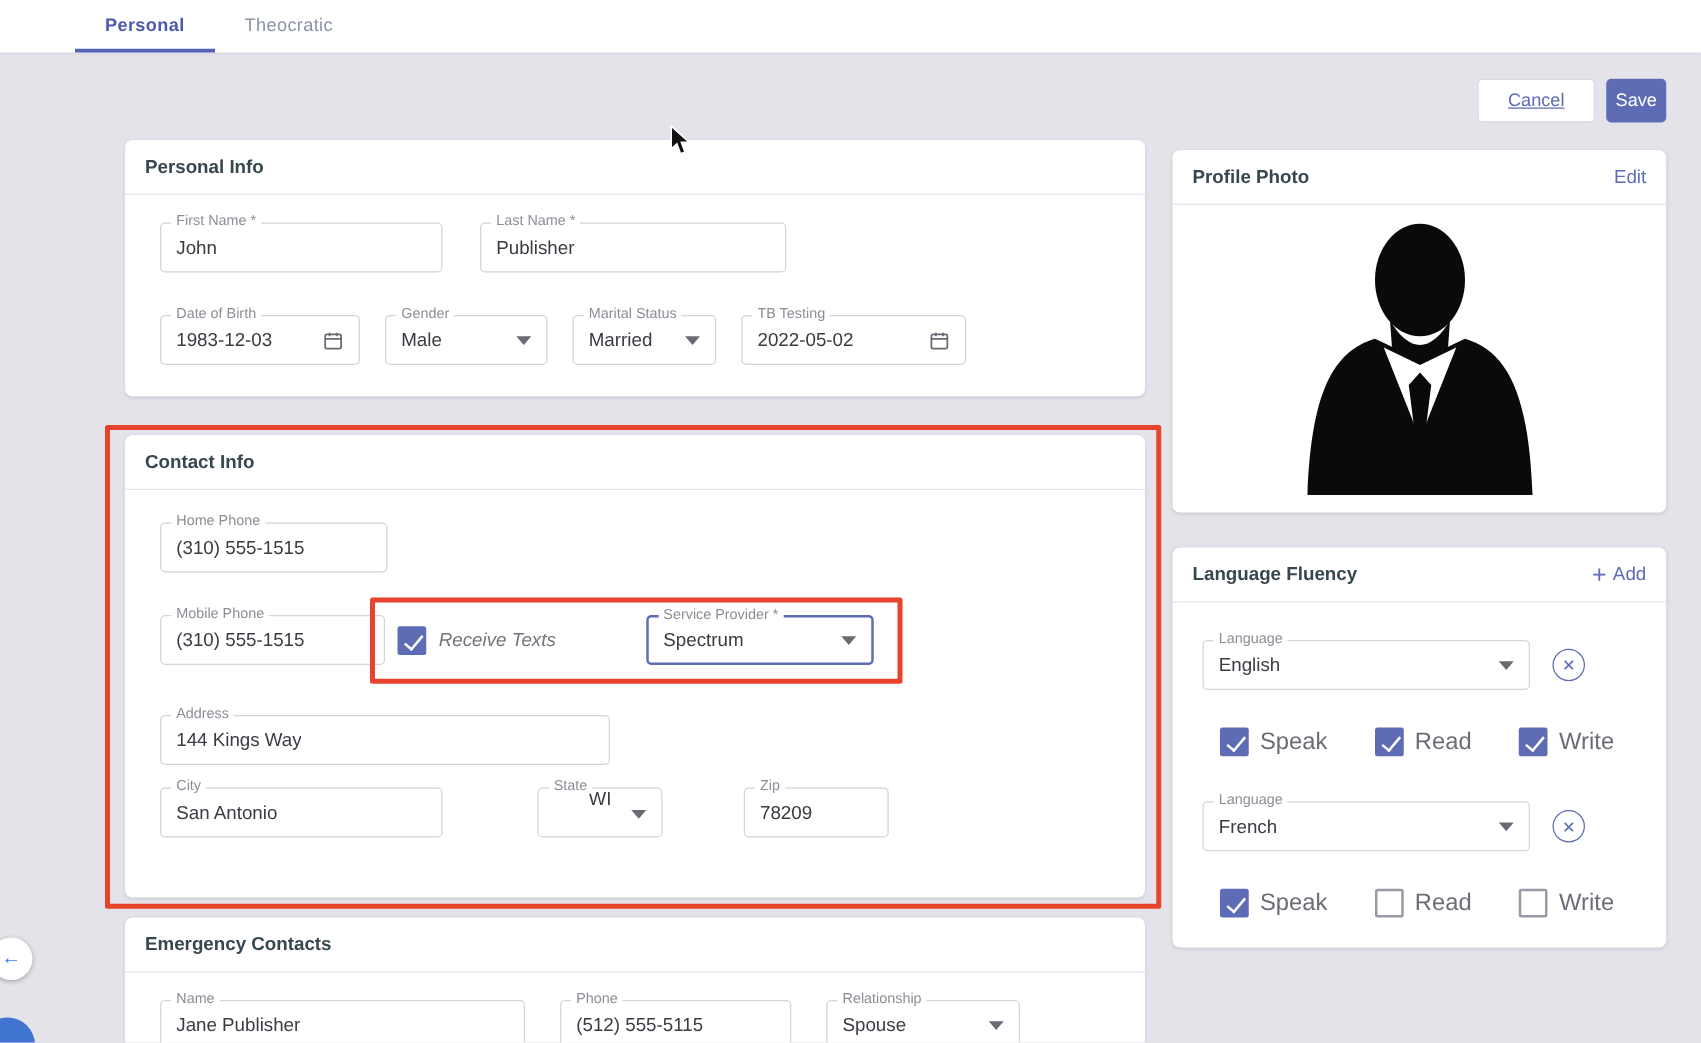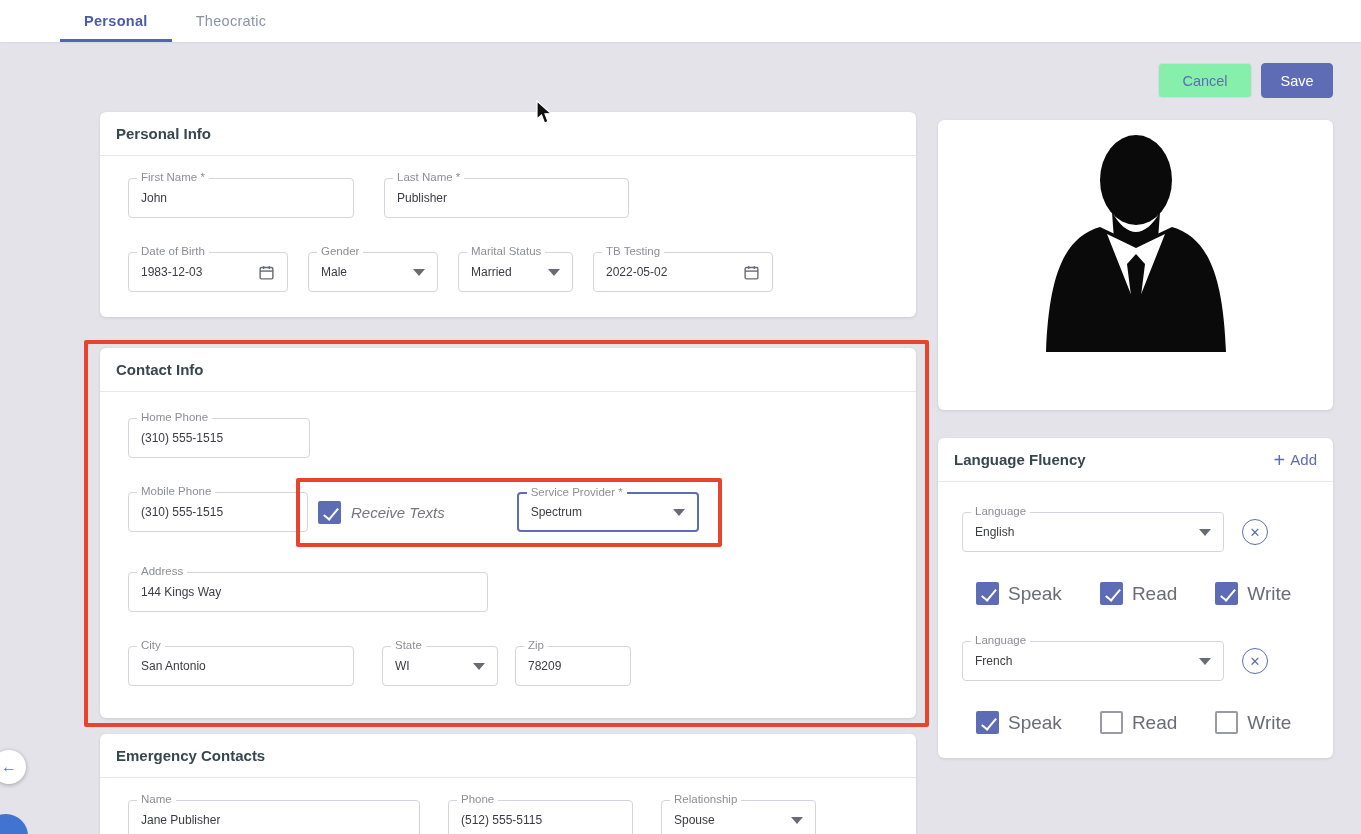--- a/index.html
+++ b/index.html
@@ -15,36 +15,36 @@
   .topbar { position:absolute; top:0; left:0; width:100%; height:42px; background:#fff;
     display:flex; align-items:stretch; padding-left:60px; box-shadow:0 1px 2px rgba(0,0,0,.05); z-index:3; }
   .tab { position:relative; display:flex; align-items:center; padding:0 24px;
     font-size:14.5px; letter-spacing:.3px; color:#8a93a6; cursor:pointer; }
   .tab.active { color:#4b5aae; font-weight:bold; }
   .tab.active::after { content:""; position:absolute; left:0; right:0; bottom:0; height:3px; background:#5563b5; }
 
   
   .actionbar { position:absolute; top:63px; right:28px; display:flex; gap:9px; z-index:2; }
   .btn { height:35px; border-radius:4px; font-size:14.5px; font-family:inherit; cursor:pointer; }
-  .btn-cancel { width:94px; background:#86efac; border:1px solid #d9d9e0; color:#5e6cb5; }
-  .btn-save  { width:72px; background:#5e6cb5; border:1px solid #5e6cb5; color:#fff; }
+  .btn-cancel { width:94px; background:#ffffff; border:1px solid #d9d9e0; color:#5e6cb5;text-decoration:underline; }
+  .btn-save  { width:48px; background:#5e6cb5; border:1px solid #5e6cb5; color:#fff; }
 
   
   .card { position:absolute; background:#fff; border-radius:6px; box-shadow:0 1px 3px rgba(60,60,80,.14); }
   .card-header { height:44px; display:flex; align-items:center; justify-content:space-between;
     padding:0 16px; border-bottom:1px solid #e7e7f0; }
   .card-title { font-size:15px; font-weight:bold; color:#37474f; }
 
   
   .field { position:relative; height:40px; background:#fff; border:1px solid #d4d4dc; border-radius:4px;
     display:flex; align-items:center; padding:0 12px; flex:none; }
   .field.focused { border:2px solid #5e6cb5; }
   .flabel { position:absolute; top:-8px; left:8px; background:#fff; padding:0 4px;
     font-size:11.5px; color:#8d8d98; white-space:nowrap; }
-  .fvalue { font-size:12px; color:#3b3b44; white-space:nowrap; overflow:hidden; }
+  .fvalue { font-size:15px; color:#3b3b44; white-space:nowrap; overflow:hidden; }
   .ficon { margin-left:auto; display:flex; align-items:center; padding-left:6px; }
   .dd-arrow { margin-left:auto; width:0; height:0;
     border-left:6px solid transparent; border-right:6px solid transparent; border-top:7px solid #6a6a75; }
   .frow { display:flex; align-items:center; }
 
   
   .cb { width:23px; height:23px; border:2px solid #9a9aa4; border-radius:2px; background:#fff;
     position:relative; flex:none; cursor:pointer; }
   .cb.checked { background:#5e6cb5; border-color:#5e6cb5; }
   .cb.checked::after { content:""; position:absolute; left:7px; top:2px; width:6px; height:13px;
@@ -172,26 +172,26 @@
         <span class="fvalue">Spectrum</span>
         <span class="dd-arrow"></span>
       </div>
     </div>
     <div class="frow" style="margin-top:40px;">
       <div class="field" style="width:360px;text-align:right;">
         <span class="flabel">Address</span>
         <span class="fvalue">144 Kings Way</span>
       </div>
     </div>
-    <div class="frow" style="margin-top:34px;">
+    <div class="frow" style="margin-top:18px;gap:48px;">
       <div class="field" style="width:226px;">
         <span class="flabel">City</span>
         <span class="fvalue">San Antonio</span>
       </div>
-      <div class="field" style="width:116px; margin-left:28px;">
+      <div class="field" style="width:100px; margin-left:28px;flex-direction:column;">
         <span class="flabel">State</span>
         <span class="fvalue">WI</span>
         <span class="dd-arrow"></span>
       </div>
       <div class="field" style="width:116px; margin-left:17px;">
         <span class="flabel">Zip</span>
         <span class="fvalue">78209</span>
       </div>
     </div>
   </div>
@@ -214,20 +214,24 @@
       <div class="field" style="width:155px; margin-left:28px;">
         <span class="flabel">Relationship</span>
         <span class="fvalue">Spouse</span>
         <span class="dd-arrow"></span>
       </div>
     </div>
   </div>
 </section>
 
 <section class="card" style="left:938px; top:120px; width:395px; height:290px;">
+  <div class="card-header">
+    <h3 class="card-title">Profile Photo</h3>
+    <span class="edit-link">Edit</span>
+  </div>
   <div class="avatar-wrap">
     <svg width="200" height="222" viewBox="0 0 200 222">
       <ellipse cx="100" cy="50" rx="36" ry="45" fill="#0a0a0a"></ellipse>
       <path d="M76 82 c7 13 16 20 24 20 c8 0 17 -7 24 -20 l-2 28 -22 11 -22 -11 z" fill="#0a0a0a"></path>
       <path d="M100 114 L64 97 C30 107 13 141 10 222 L190 222 C187 141 170 107 136 97 Z" fill="#0a0a0a"></path>
       <path d="M100 118 L71 104 L100 177 L129 104 Z" fill="#ffffff"></path>
       <path d="M100 124 L91 134 L96 174 L100 187 L104 174 L109 134 Z" fill="#0a0a0a"></path>
     </svg>
   </div>
 </section>

